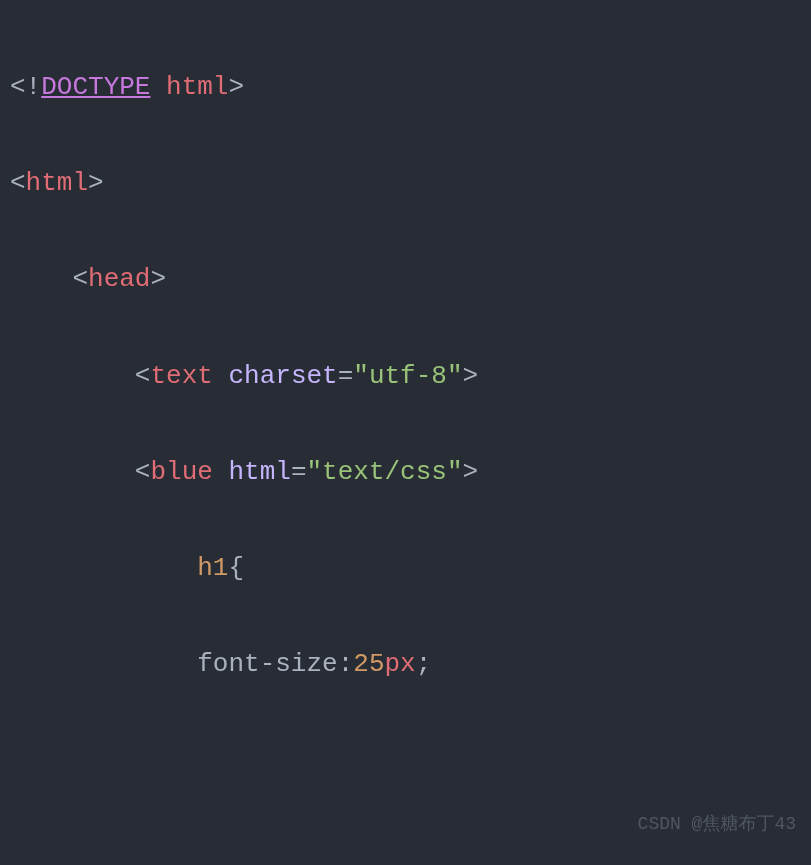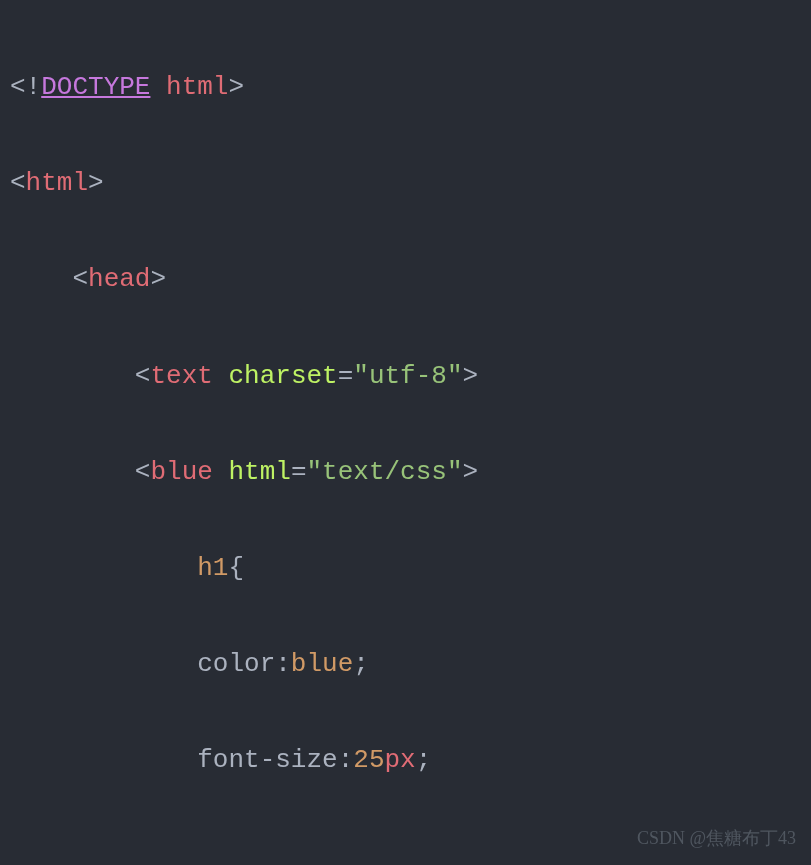--- a/index.html
+++ b/index.html
@@ -23,52 +23,51 @@
       white-space: pre;
     }
     .line {
       display: block;
       position: relative;
     }
     .bracket { color: #abb2bf; }
     .doctype-word { color: #c678dd; text-decoration: underline; }
     .doctype-html { color: #e06c75; }
     .tag { color: #e06c75; }
-    .attr-name { color: #bef264; }
+    .attr-name { color: #c4b5fd; }
     .attr-eq { color: #abb2bf; }
     .attr-value { color: #98c379; }
     .selector { color: #d19a66; }
     .brace { color: #abb2bf; }
     .css-prop { color: #abb2bf; }
     .css-value-blue { color: #d19a66; }
     .css-value-num { color: #d19a66; }
     .css-unit { color: #e06c75; }
     .semicolon { color: #abb2bf; }
     .colon { color: #abb2bf; }
     .watermark {
       position: absolute;
-      bottom: 10px;
+      bottom: 24px;
       right: 15px;
       color: #6a737d;
       font-size: 18px;
       opacity: 0.6;
-      font-family: Liberation Serif, serif;
+      font-family: Liberation Mono, monospace;
     }
   </style>
 </head>
 <body>
 
 <div class="code-container">
 <span class="line"><span class="bracket">&lt;!</span><span class="doctype-word">DOCTYPE</span> <span class="doctype-html">html</span><span class="bracket">&gt;</span></span>
 <span class="line"><span class="bracket">&lt;</span><span class="tag">html</span><span class="bracket">&gt;</span></span>
 <span class="line">    <span class="bracket">&lt;</span><span class="tag">head</span><span class="bracket">&gt;</span></span>
 <span class="line">        <span class="bracket">&lt;</span><span class="tag">text</span> <span class="attr-name">charset</span><span class="attr-eq">=</span><span class="attr-value">"utf-8"</span><span class="bracket">&gt;</span></span>
 <span class="line">        <span class="bracket">&lt;</span><span class="tag">blue</span> <span class="attr-name">html</span><span class="attr-eq">=</span><span class="attr-value">"text/css"</span><span class="bracket">&gt;</span></span>
 <span class="line">            <span class="selector">h1</span><span class="brace">{</span></span>
-<span class="line">            <span class="css-prop">color</span><span class="colon">:</span><span class="css-value-blue">blue</span><span class="semicolon">;</span></span>
 <span class="line">            <span class="css-prop">font-size</span><span class="colon">:</span><span class="css-value-num">25</span><span class="css-unit">px</span><span class="semicolon">;</span></span>
 
 
 
 
 
 
 
 </div>
 

